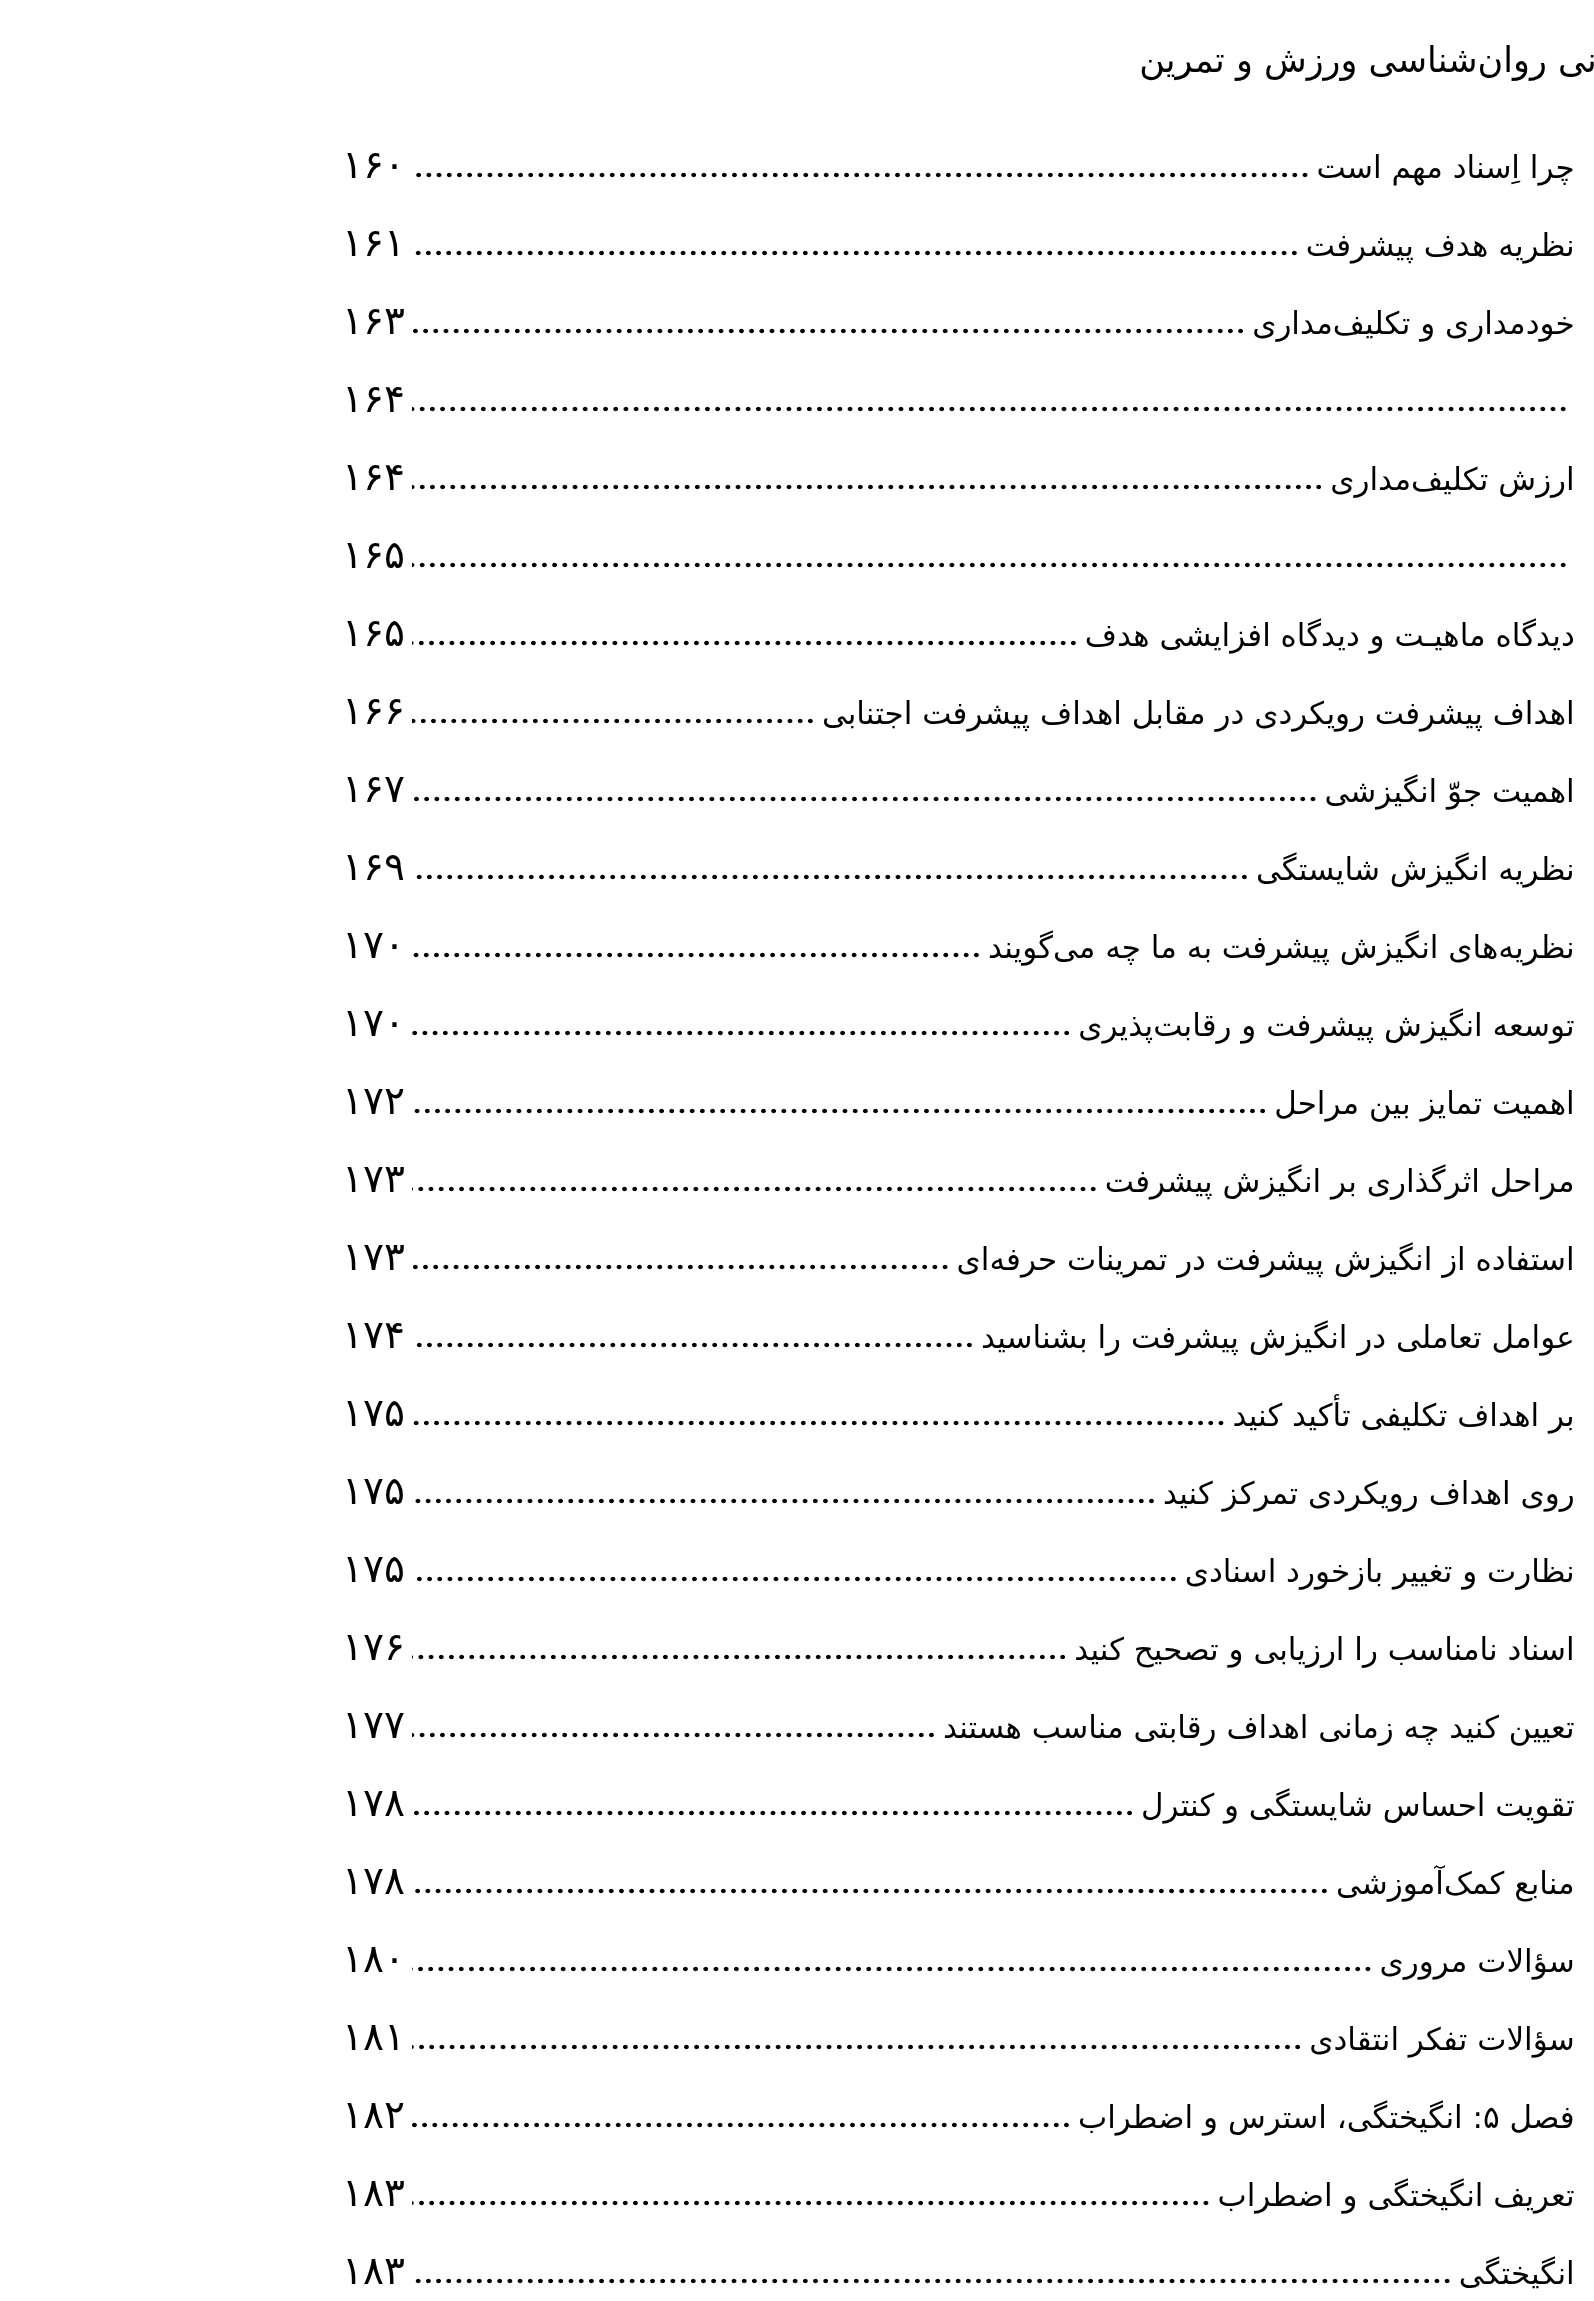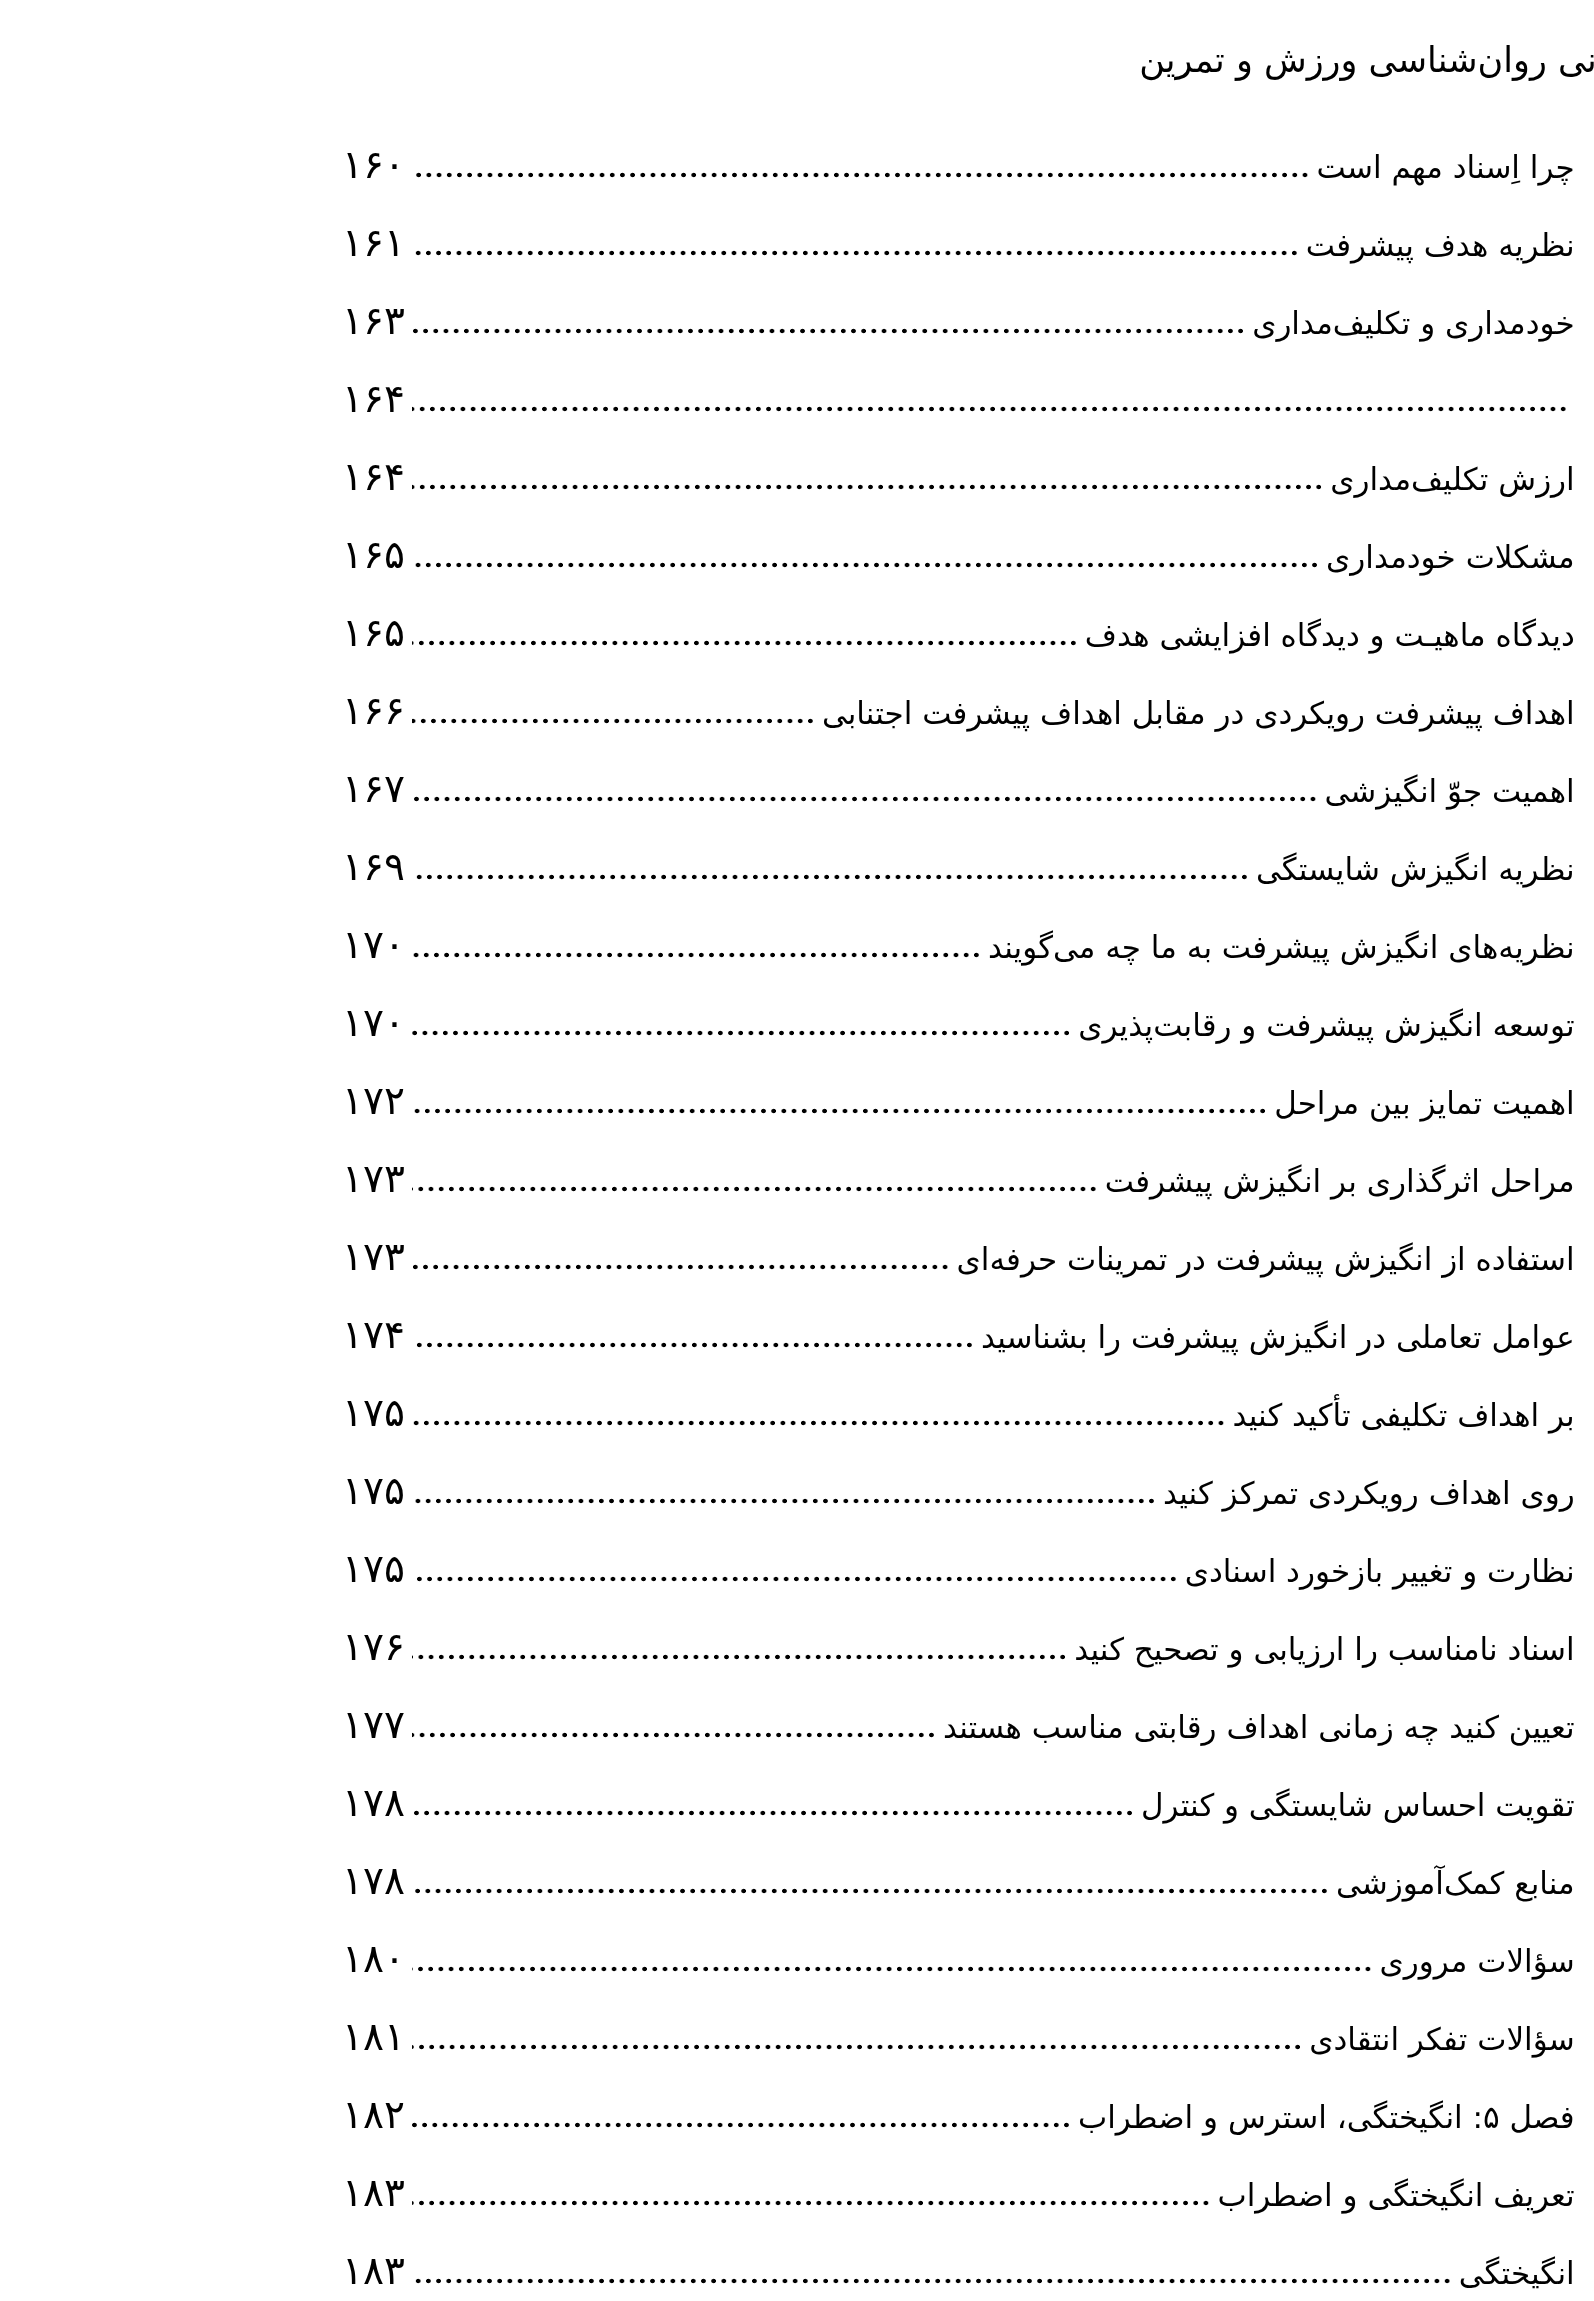--- a/index.html
+++ b/index.html
@@ -107,21 +107,20 @@
       <div class="toc-row">
     <span class="toc-dots"></span>
     <span class="toc-page">۱۶۴</span>
   </div>
       <div class="toc-row">
     <span class="toc-title">ارزش تکلیف‌مداری</span>
     <span class="toc-dots"></span>
     <span class="toc-page">۱۶۴</span>
   </div>
       <div class="toc-row">
-    <span class="toc-title">مشکلات خودمداری</span>
     <span class="toc-dots"></span>
     <span class="toc-page">۱۶۵</span>
   </div>
       <div class="toc-row">
     <span class="toc-title">دیدگاه ماهیـت و دیدگاه افزایشی هدف</span>
     <span class="toc-dots"></span>
     <span class="toc-page">۱۶۵</span>
   </div>
       <div class="toc-row">
     <span class="toc-title">اهداف پیشرفت رویکردی در مقابل اهداف پیشرفت اجتنابی</span>

